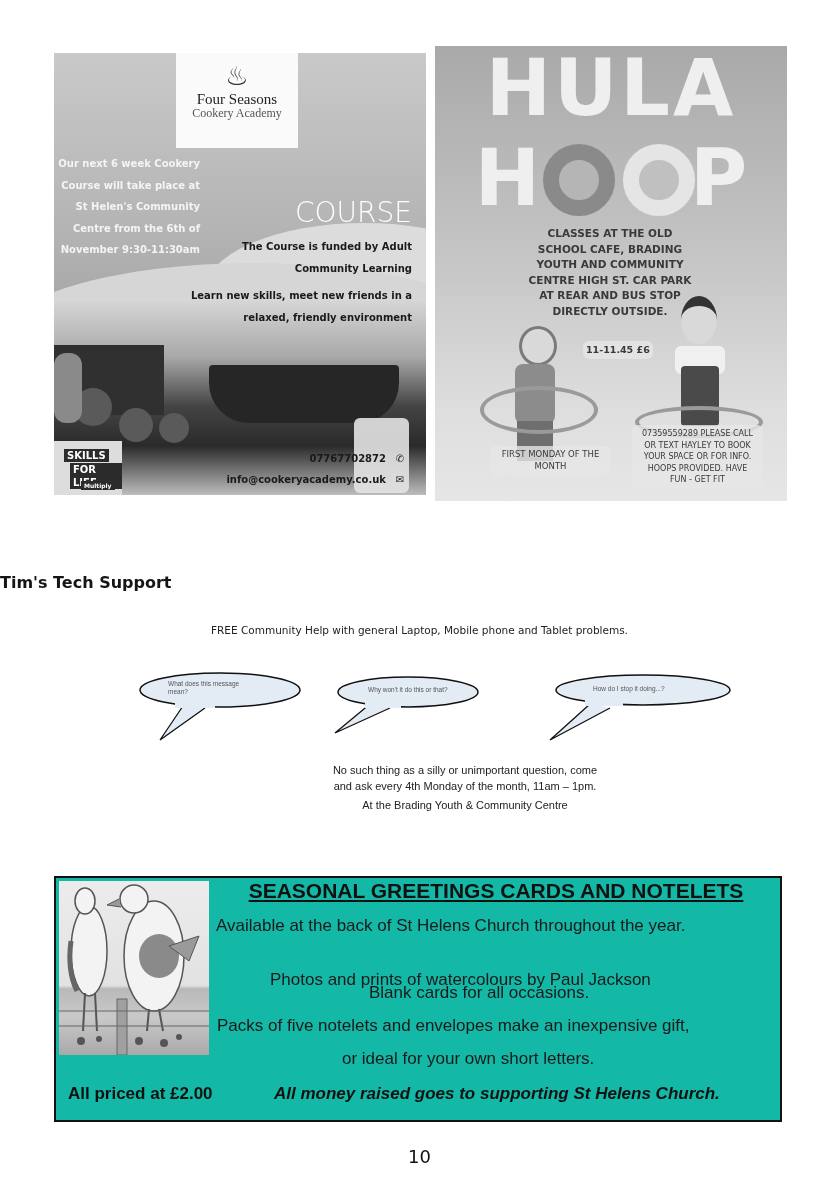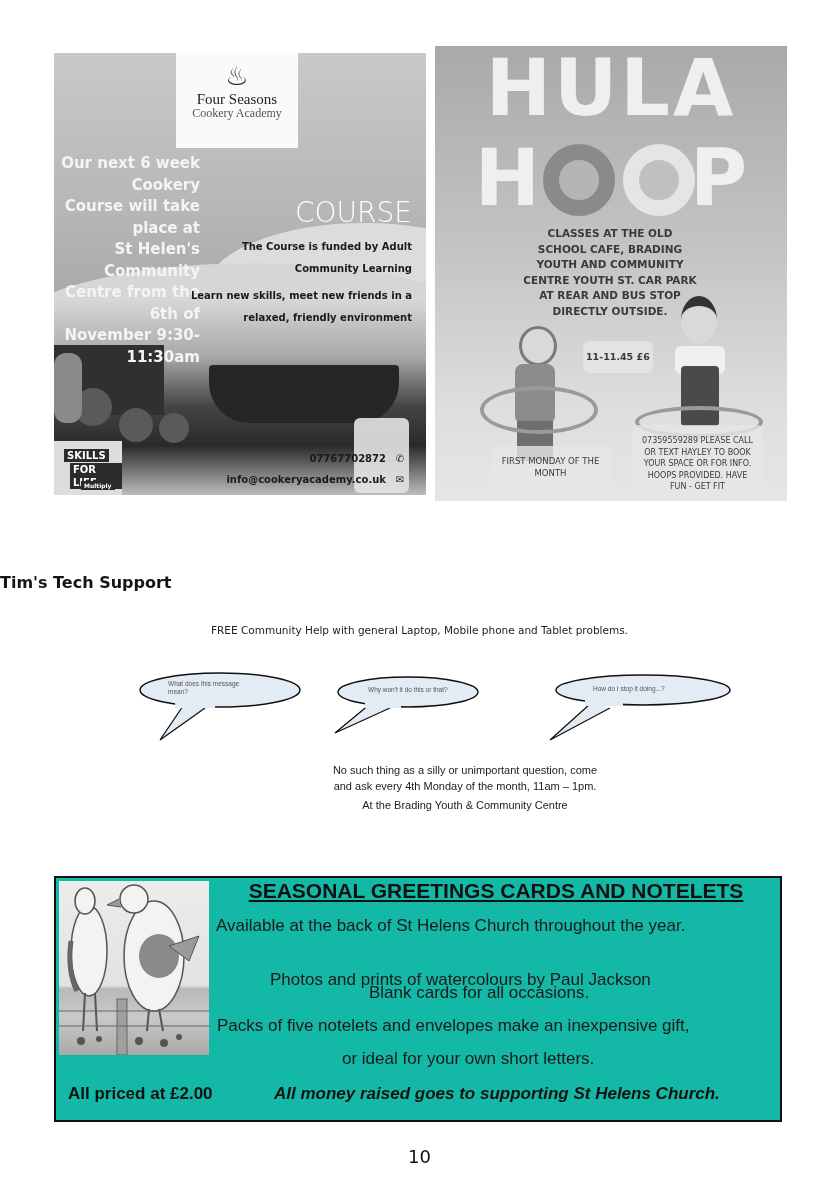--- a/index.html
+++ b/index.html
@@ -12,41 +12,41 @@
     #cookery .wave2 { position: absolute; left: 150px; top: 170px; width: 320px; height: 140px; border-radius: 50%; background: #dcdcdc; }
     #cookery .photo { position: absolute; left: 0; top: 245px; width: 372px; height: 197px; background: linear-gradient(180deg,#d8d8d8 0%, #a8a8a8 30%, #444 55%, #2a2a2a 75%, #bdbdbd 100%); }
     #cookery .pan { position: absolute; left: 155px; top: 312px; width: 190px; height: 58px; background: #262626; border-radius: 4px 4px 40px 40px; }
     #cookery .pot { position: absolute; left: 0; top: 292px; width: 110px; height: 70px; background: #303030; }
     #cookery .tomato { position: absolute; border-radius: 50%; background: #5a5a5a; }
     #cookery .jar { position: absolute; left: 300px; top: 365px; width: 55px; height: 75px; background: #e3e3e3; border-radius: 6px; opacity: .9; }
     .logo-box { position: absolute; left: 122px; top: 0; width: 122px; height: 95px; background: #fafafa; text-align: center; }
     .logo-hat { font-size: 26px; line-height: 30px; margin-top: 8px; color: #333; }
     .logo-name { font-family: "Liberation Serif", serif; font-size: 15px; color: #222; line-height: 16px; }
     .logo-sub { font-family: "Liberation Serif", serif; font-size: 12px; color: #555; line-height: 13px; }
-    .ck-left { position: absolute; left: 4px; top: 100px; width: 142px; text-align: right; color: #f4f4f4; font-size: 15px; font-weight: bold; line-height: 21.5px; }
+    .ck-left { position: absolute; left: 4px; top: 100px; width: 142px; text-align: right; color: #f4f4f4; font-size: 10px; font-weight: bold; line-height: 21.5px; }
     .ck-title { position: absolute; right: 4px; top: 105px; font-family: "DejaVu Serif", serif; font-weight: bold; font-style: italic; font-size: 29px; color: #1c1c1c; letter-spacing: 0.5px; }
     .ck-course { position: absolute; right: 14px; top: 143px; font-family: "DejaVu Sans", sans-serif; font-weight: 200; font-size: 28px; color: #fff; }
     .ck-funded { position: absolute; right: 14px; top: 183px; width: 200px; text-align: right; font-size: 10px; font-weight: bold; line-height: 22px; color: #1a1a1a; }
     .ck-learn { position: absolute; right: 14px; top: 232px; width: 230px; text-align: right; font-size: 10px; font-weight: bold; line-height: 22px; color: #1a1a1a; }
     .skills { position: absolute; left: 0; top: 388px; width: 68px; height: 54px; background: #ddd; }
     .skills .s1, .skills .s2 { position: absolute; background: #2b2b2b; color: #fff; font-weight: bold; font-size: 10px; padding: 0 3px; line-height: 13px; }
     .skills .s1 { left: 10px; top: 8px; }
     .skills .s2 { left: 16px; top: 22px; }
     .skills .s3 { position: absolute; left: 27px; top: 40px; background: #2b2b2b; color: #fff; font-size: 6px; font-weight: bold; padding: 1px 3px; }
     .ck-contact { position: absolute; right: 20px; width: 220px; text-align: right; font-size: 10px; font-weight: bold; color: #1a1a1a; }
     .ck-contact .ic { display: inline-block; width: 12px; margin-left: 8px; text-align: center; }
 
     
     #hula { left: 435px; top: 46px; width: 352px; height: 455px; background: linear-gradient(180deg,#a9a9a9 0%, #c4c4c4 45%, #dedede 80%, #e6e6e6 100%); overflow: hidden; }
     .hula-word { position: absolute; left: 0; width: 352px; text-align: center; font-family: "DejaVu Sans", sans-serif; font-weight: bold; color: #efefef; letter-spacing: 3px; }
     .hula-1 { top: 2px; font-size: 78px; line-height: 80px; }
     .hula-2 { top: 92px; font-size: 78px; line-height: 80px; }
     .ring { position: absolute; border-radius: 50%; }
     .hula-text { position: absolute; left: 60px; width: 230px; text-align: center; font-family: "DejaVu Sans", sans-serif; font-weight: bold; font-size: 10.5px; line-height: 15.5px; color: #3a3a3a; }
-    .hula-small { position: absolute; text-align: center; font-family: "DejaVu Sans", sans-serif; font-size: 8.5px; line-height: 11.5px; color: #3a3a3a; background: rgba(230,230,230,.8); border-radius: 6px; padding: 10px 3px; }
+    .hula-small { position: absolute; text-align: center; font-family: "DejaVu Sans", sans-serif; font-size: 8.5px; line-height: 11.5px; color: #3a3a3a; background: rgba(230,230,230,.8); border-radius: 6px; padding: 3px 3px; }
     .kid { position: absolute; }
     .hoop-line { position: absolute; border: 4px solid #9a9a9a; border-radius: 50%; }
 
     
     .tim-title { position: absolute; left: 0; width: 839px; top: 573px; text-align: left; font-family: "DejaVu Sans", sans-serif; font-weight: bold; font-size: 16px; color: #151515; }
     .tim-sub { position: absolute; left: 0; width: 839px; top: 624px; text-align: center; font-family: "DejaVu Sans", sans-serif; font-size: 10.5px; color: #222; }
     .bubble-text { position: absolute; font-family: "Liberation Sans", sans-serif; font-size: 6.5px; color: #555; line-height: 8px; }
     .tim-body { position: absolute; left: 270px; width: 390px; text-align: center; font-family: "Liberation Sans", sans-serif; font-size: 11px; color: #222; }
 
     
@@ -118,21 +118,21 @@
   <div class="hula-word hula-2" style="letter-spacing:0;">
     <span>H</span><span style="display:inline-block;width:150px;"></span><span>P</span>
   </div>
   <div class="ring" style="left:108px;top:98px;width:72px;height:72px;border:16px solid #8a8a8a;background:#b5b5b5;box-sizing:border-box;"></div>
   <div class="ring" style="left:188px;top:98px;width:72px;height:72px;border:16px solid #e5e5e5;background:#c0c0c0;box-sizing:border-box;"></div>
 
   <div class="hula-text" style="top:180px;">
     <div>CLASSES AT THE OLD</div>
     <div>SCHOOL CAFE, BRADING</div>
     <div>YOUTH AND COMMUNITY</div>
-    <div>CENTRE YOUTH ST. CAR PARK</div>
+    <div>CENTRE HIGH ST. CAR PARK</div>
     <div>AT REAR AND BUS STOP</div>
     <div>DIRECTLY OUTSIDE.</div>
   </div>
 
   <div class="kid" style="left:70px;top:270px;width:60px;height:160px;">
     <div style="position:absolute;left:14px;top:10px;width:32px;height:34px;border-radius:50%;background:#d9d9d9;border:3px solid #7a7a7a;"></div>
     <div style="position:absolute;left:10px;top:48px;width:40px;height:60px;background:#8c8c8c;border-radius:8px;"></div>
     <div style="position:absolute;left:12px;top:105px;width:36px;height:40px;background:#6e6e6e;"></div>
   </div>
   <div class="hoop-line" style="left:45px;top:340px;width:110px;height:40px;"></div>

